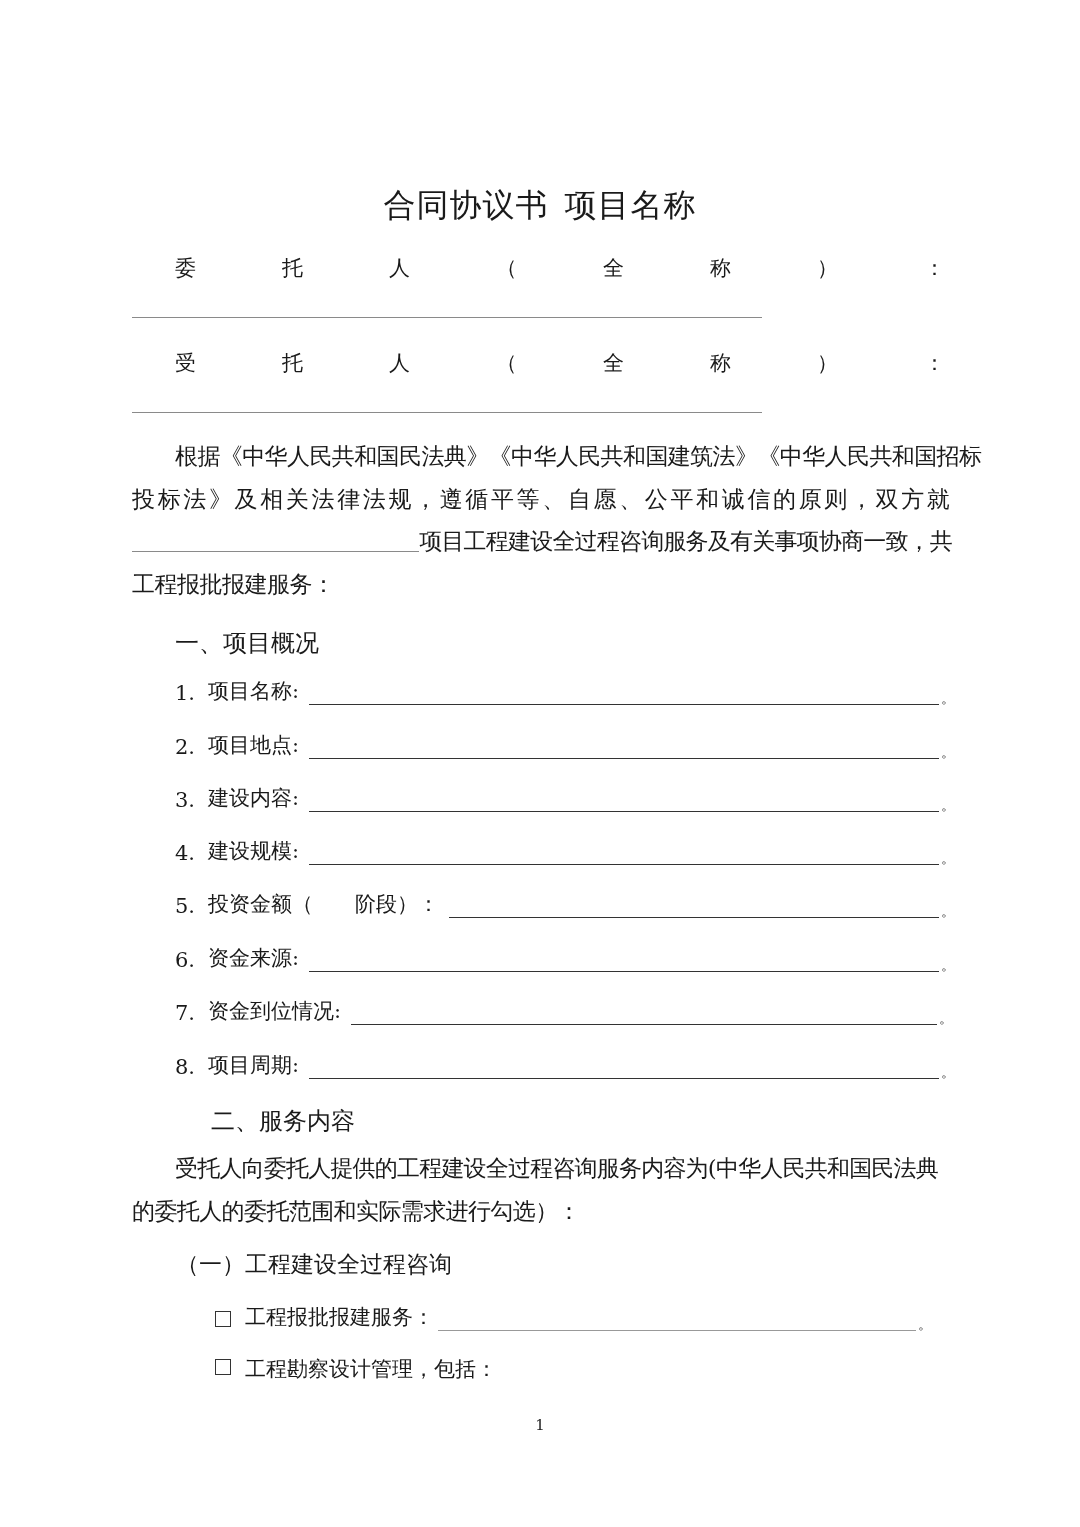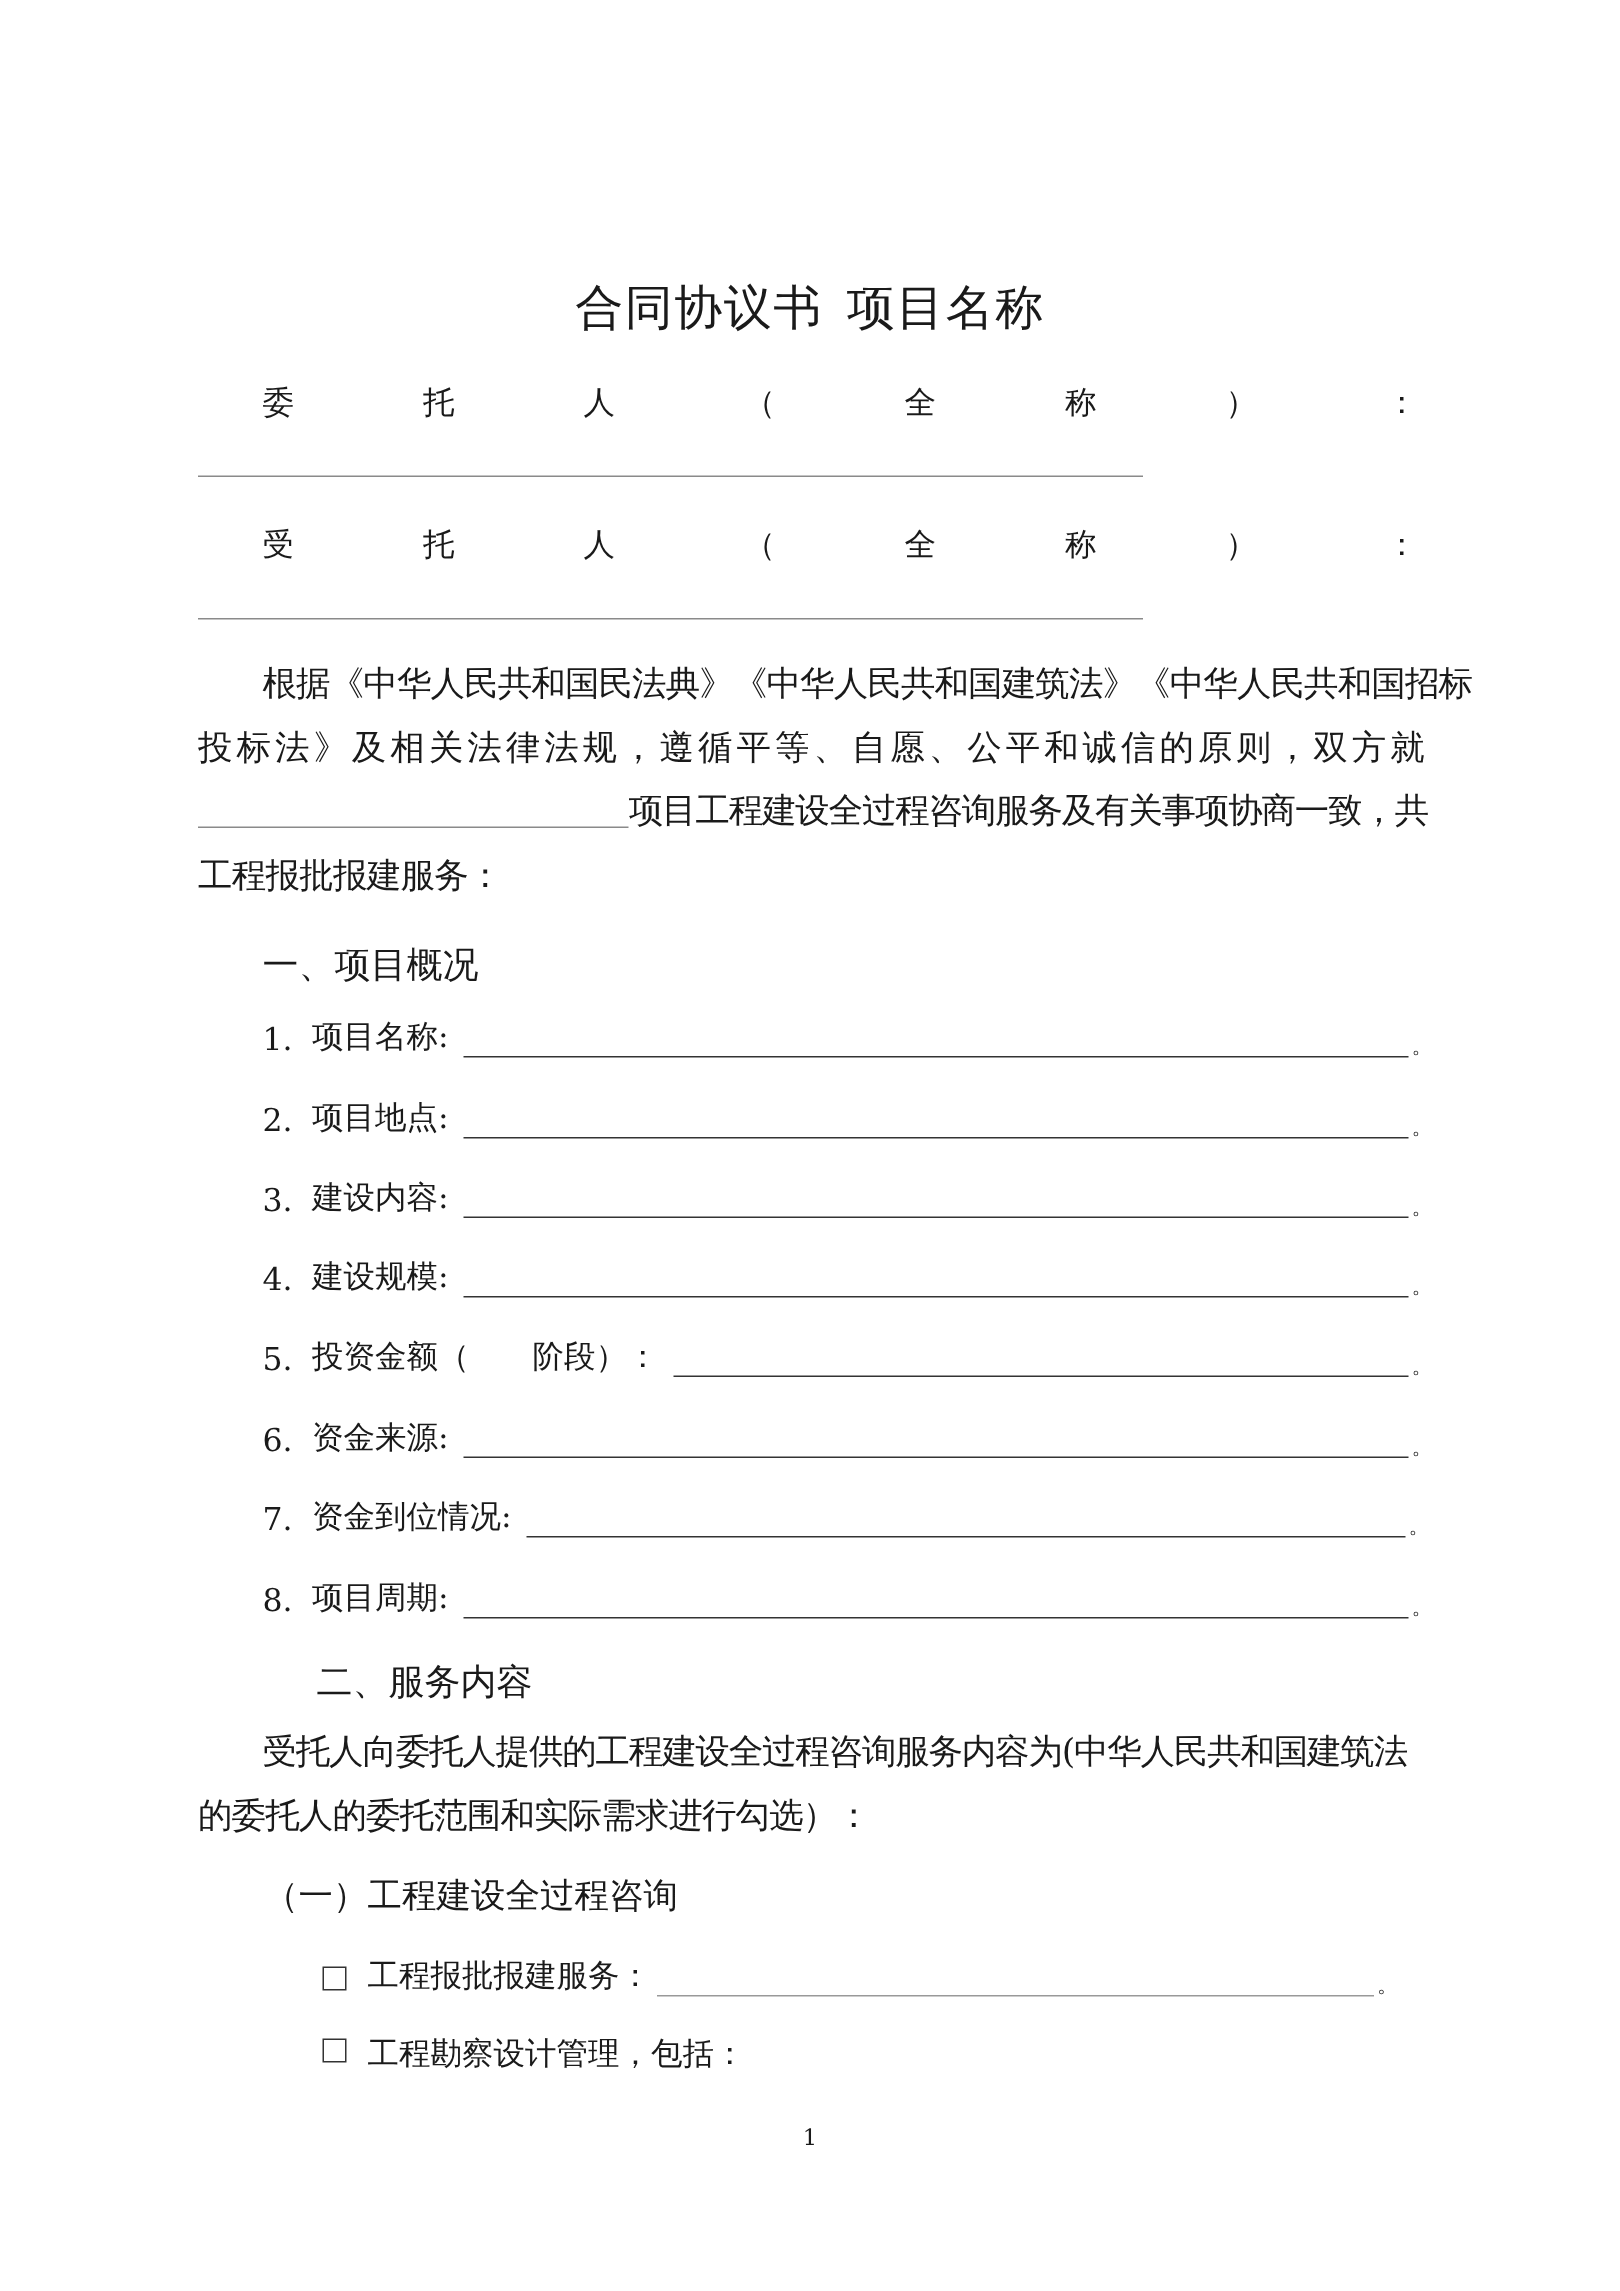--- a/index.html
+++ b/index.html
@@ -228,21 +228,21 @@
 
   <div class="abs field-row" style="top:1051px;">
     <span class="num">8.</span>
     <span>项目周期:</span>
     <span class="fill" style="width:630px;"></span>
     <span class="stop">。</span>
   </div>
 
   <div class="abs section-heading" style="top:1105px;margin-left:36px;">二、服务内容</div>
 
-  <div class="abs para" style="left:175px; top:1158px; width:775px; letter-spacing:-0.8px;">受托人向委托人提供的工程建设全过程咨询服务内容为(中华人民共和国建筑法</div>
+  <div class="abs para" style="left:175px; top:1158px; width:775px; letter-spacing:-0.8px;">受托人向委托人提供的工程建设全过程咨询服务内容为(中华人民共和国民法典</div>
   <div class="abs para" style="left:132px; top:1201px; letter-spacing:-0.6px;">的委托人的委托范围和实际需求进行勾选）：</div>
 
   <div class="abs para" style="left:176px; top:1254px;">（一）工程建设全过程咨询</div>
 
   <div class="abs check-row" style="left:215px; top:1303px;">
     <span class="checkbox"></span>
     <span>工程报批报建服务：</span>
     <span class="blank-inline" style="width:478px; margin-left:4px; border-bottom-color:#999;"></span>
     <span style="font-size:14px; line-height:14px; margin-left:2px;">。</span>
   </div>

